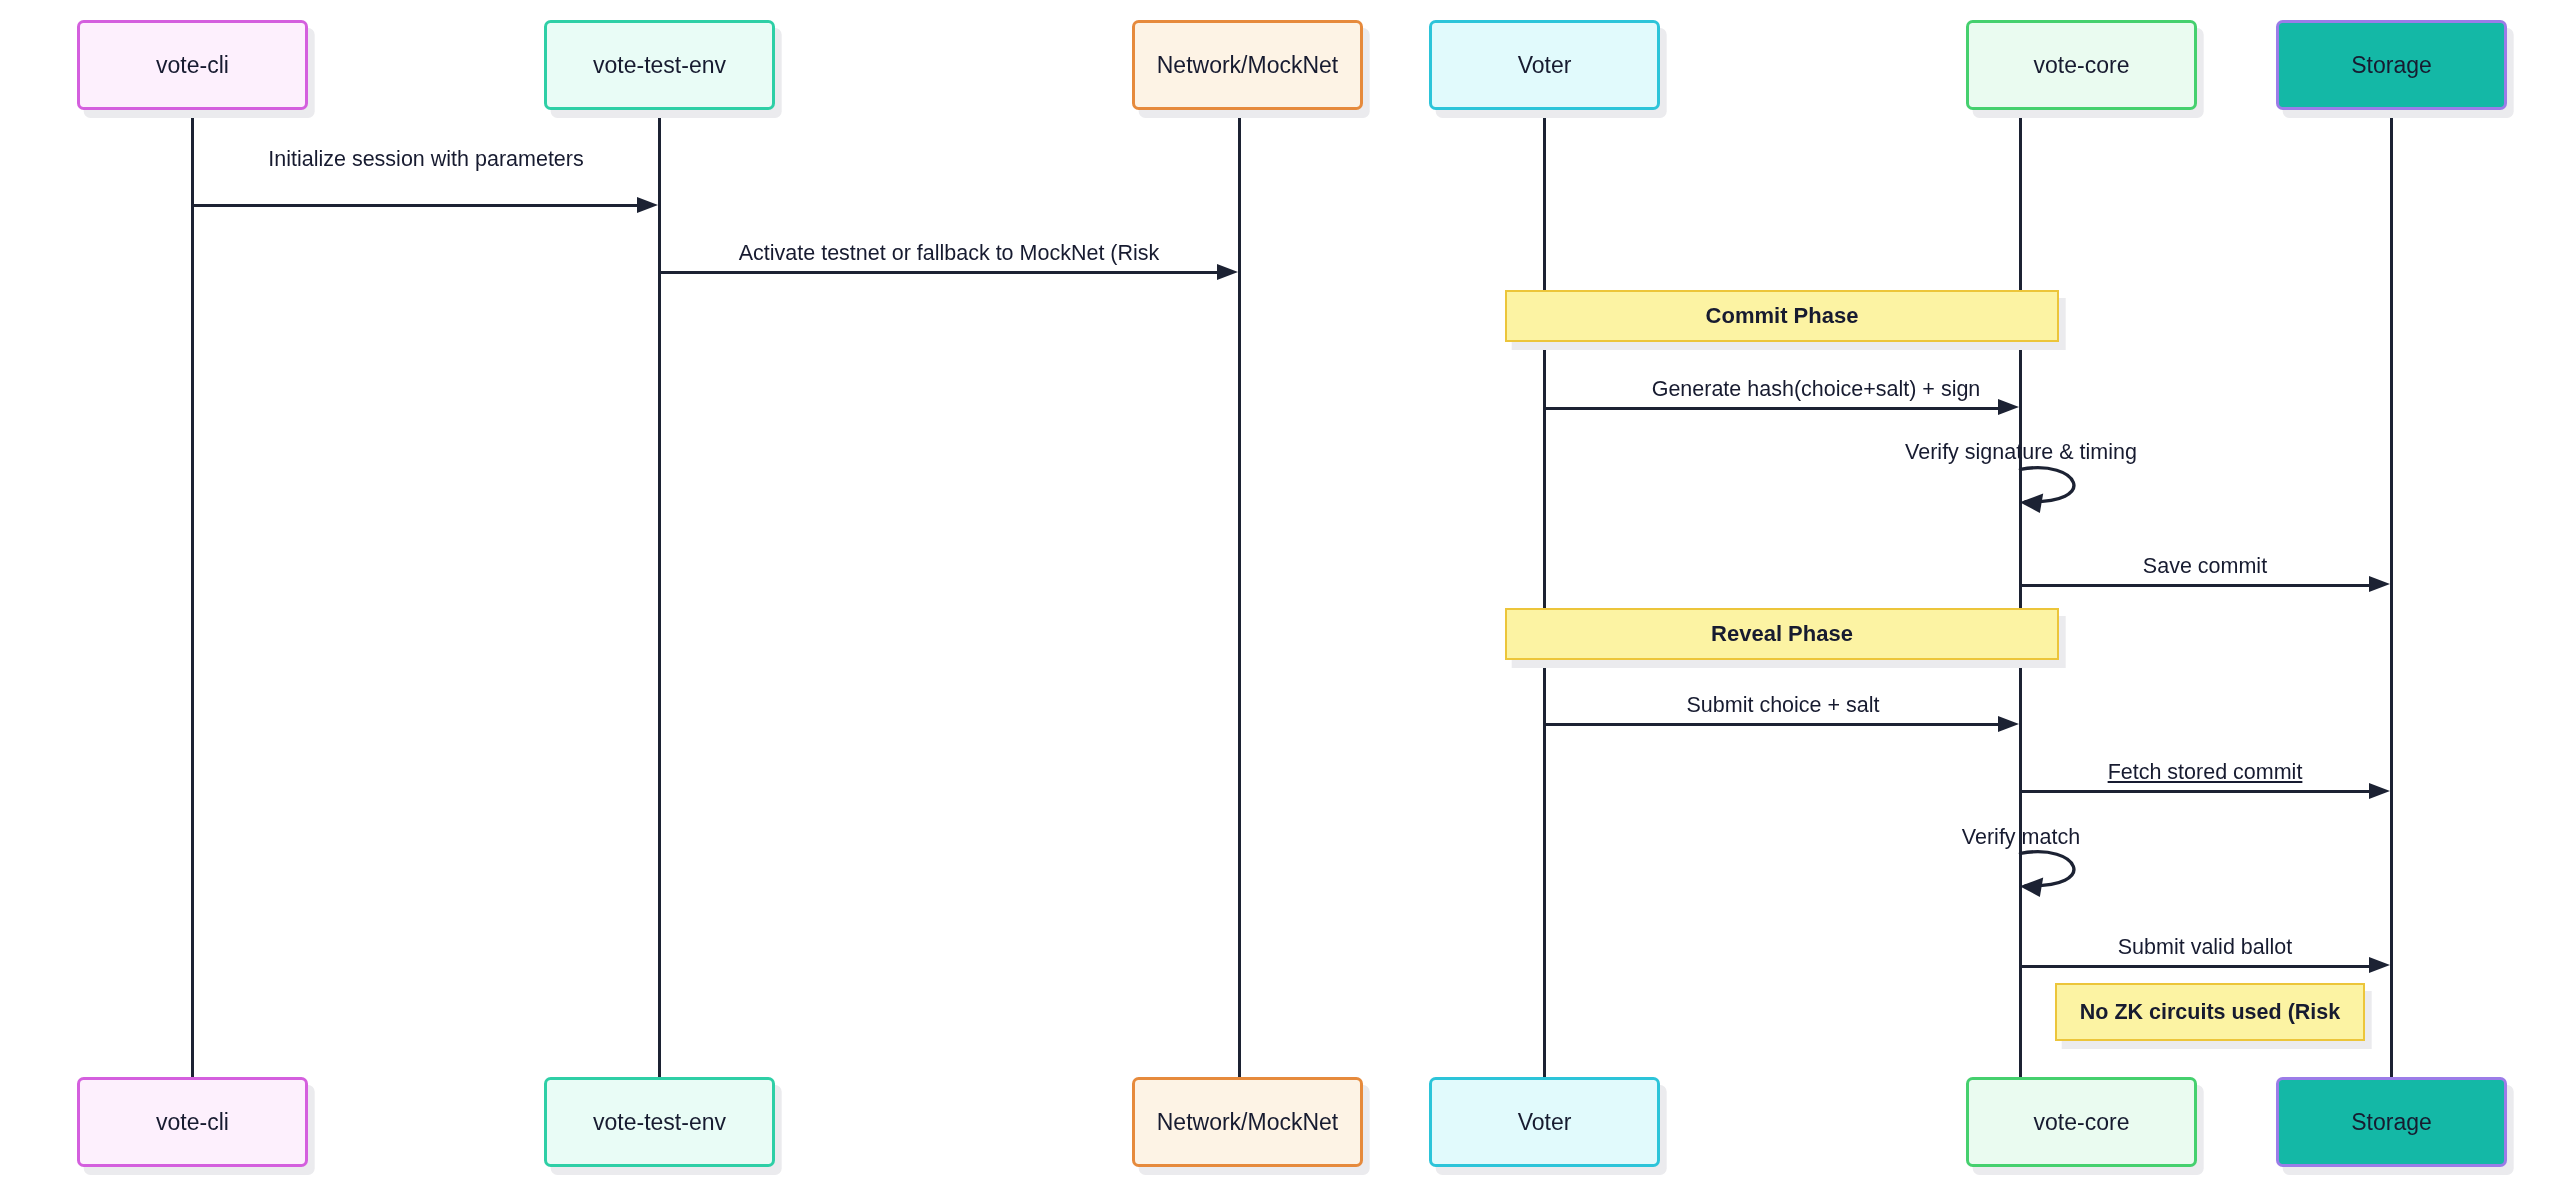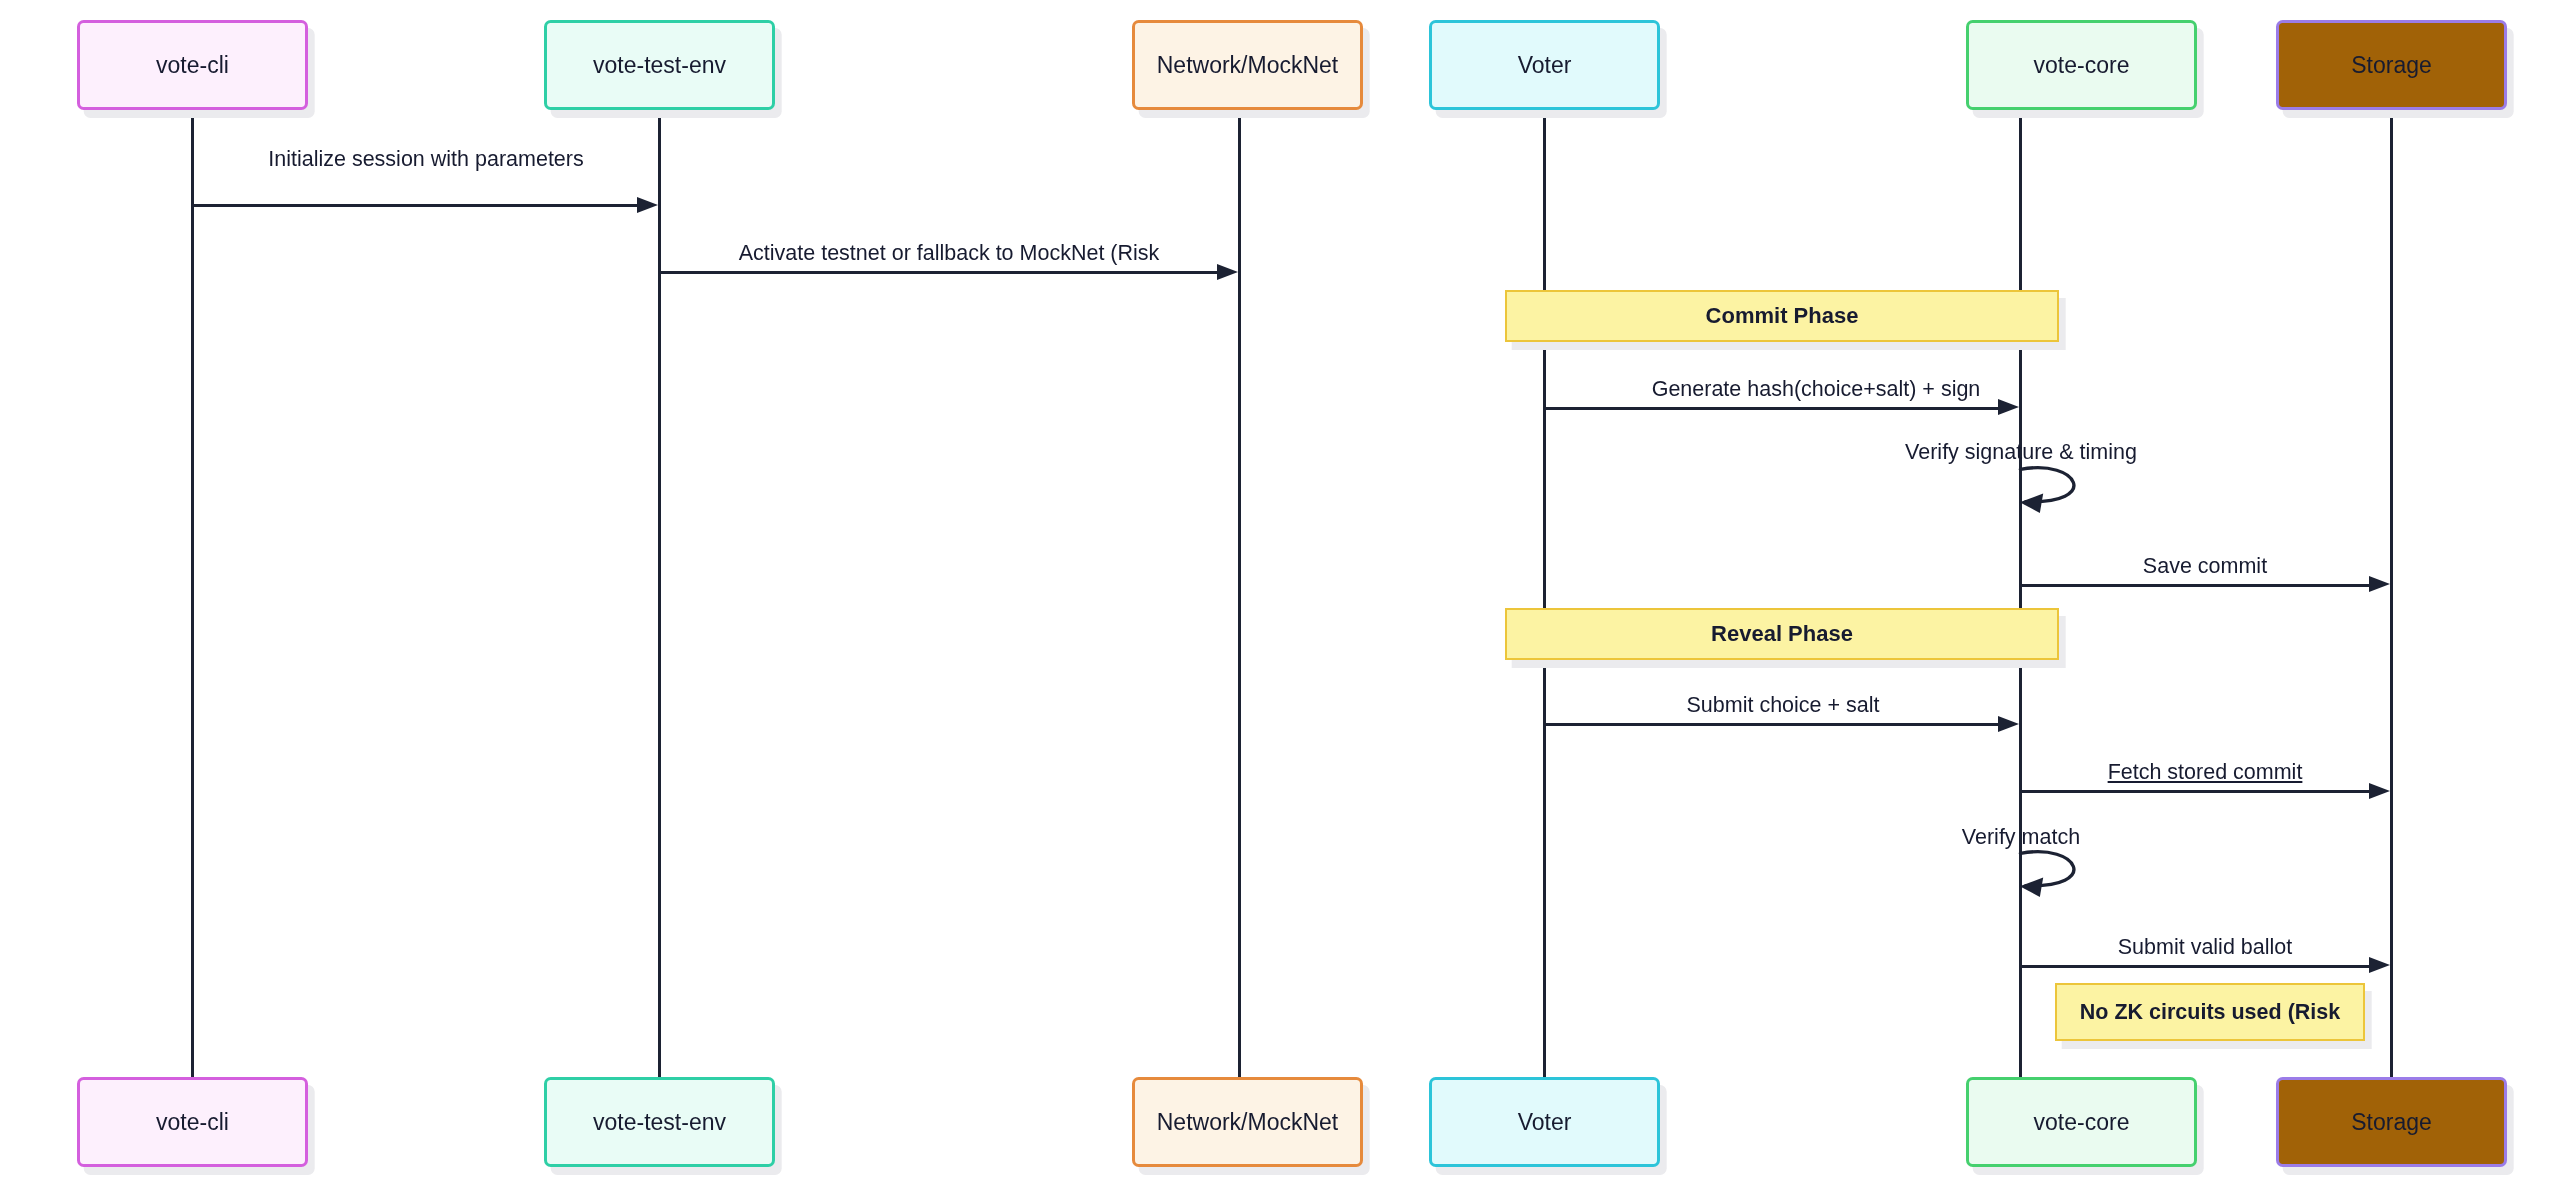--- a/index.html
+++ b/index.html
@@ -30,21 +30,21 @@
     box-shadow: 6.7px 8px 0 #ebebee;
     z-index: 3;
   }
   .actor-top    { top: 20px; }
   .actor-bottom { top: 1077px; }
   .a-votecli  { background: #fdf0fd; border-color: #d45fde; }
   .a-votetest { background: #e9fcf6; border-color: #2ecfa6; }
   .a-network  { background: #fdf3e5; border-color: #e68a3c; }
   .a-voter    { background: #e1fafc; border-color: #2cc4d9; text-align: right; }
   .a-votecore { background: #eafbf0; border-color: #45d06e; }
-  .a-storage  { background: #a16207; border-color: #9b7ce8; }
+  .a-storage  { background: #14b8a6; border-color: #9b7ce8; }
   .x-votecli  { left: 77px; }
   .x-votetest { left: 544px; }
   .x-network  { left: 1132px; align-items: center; }
   .x-voter    { left: 1429px; }
   .x-votecore { left: 1966px; }
   .x-storage  { left: 2276px; }
 
   
   .lifeline {
     position: absolute;

